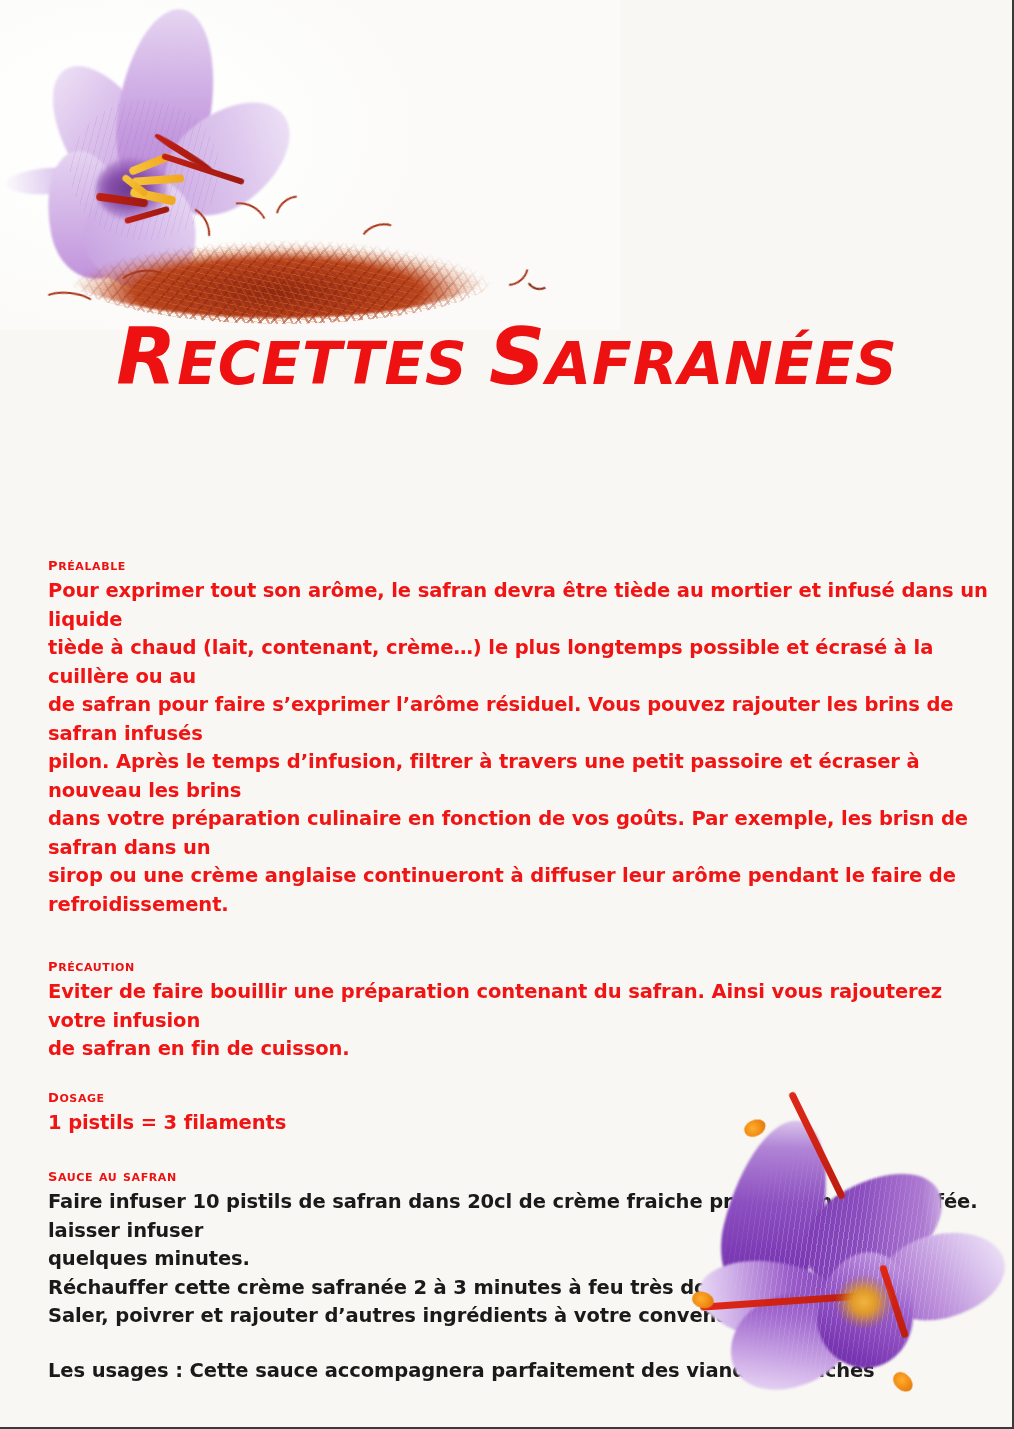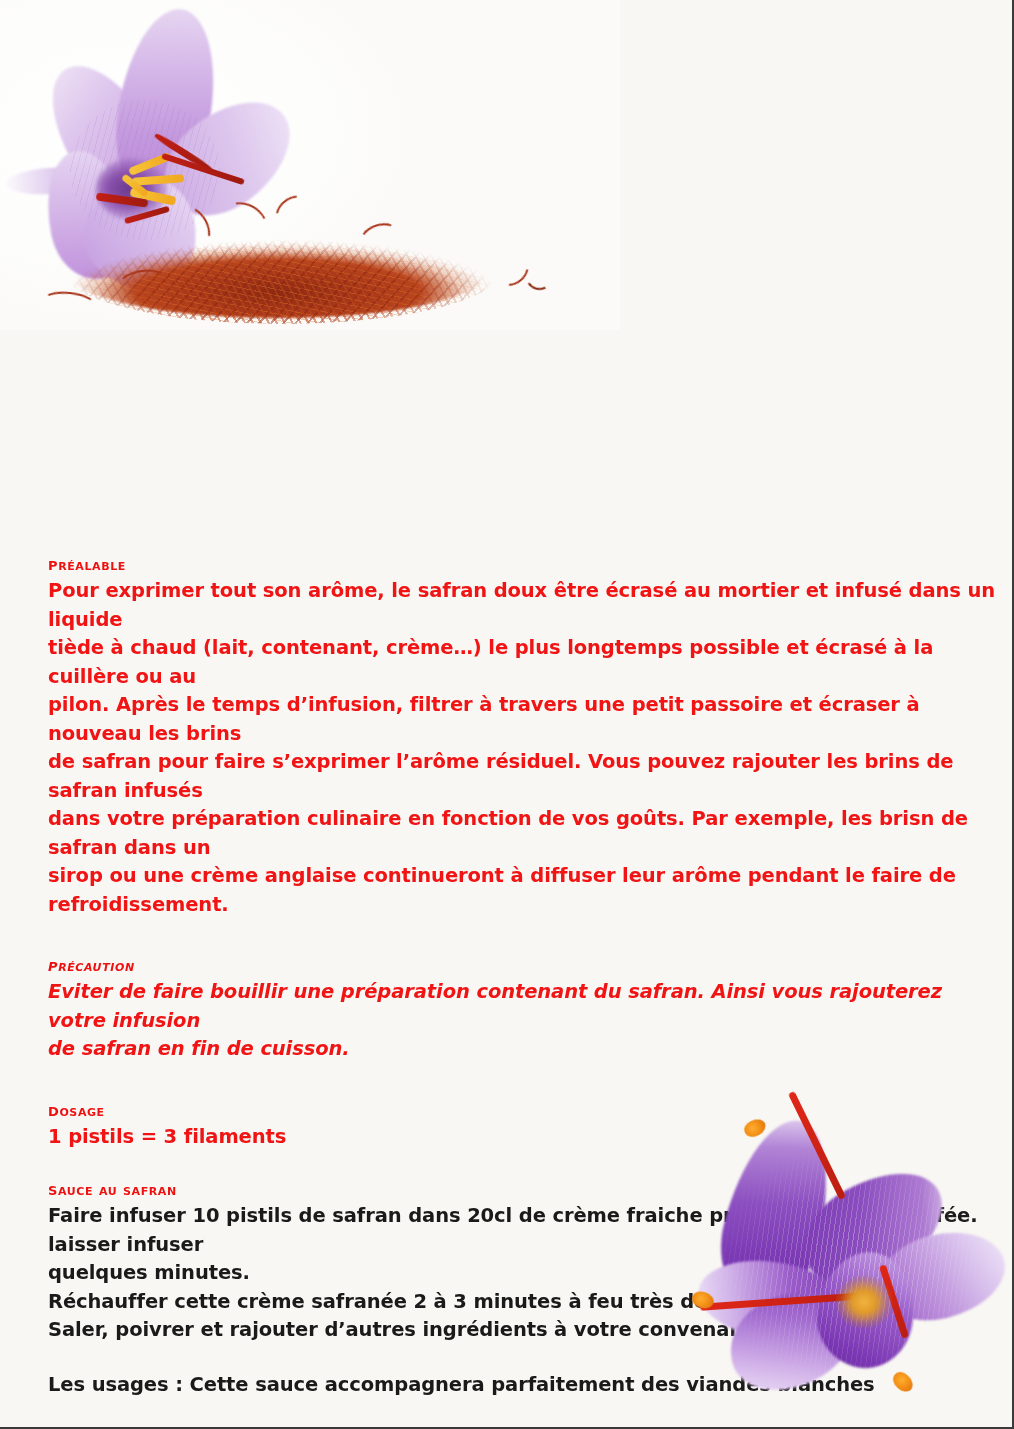--- a/index.html
+++ b/index.html
@@ -221,21 +221,21 @@
     font-weight: 600;
     font-size: 19.5px;
     line-height: 28.5px;
     margin: 0;
     letter-spacing: -0.1px;
   }
   .red  { color: #f01414; }
   .dark { color: #1a1a1a; font-weight: 600; }
 
   .sec-prealable { margin-bottom: 34px; }
-  .sec-precaution { margin-bottom: 34px; font-style: italic; }
+  .sec-precaution { margin-bottom: 20px; }
   .sec-dosage { }
   .sec-sauce { margin-bottom: 0; }
 
   .line { display: block; }
   .usages { margin-top: 26px; }
 
   
   .bottom-photo {
     position: absolute;
     left: 688px;
@@ -356,31 +356,32 @@
       <div class="wisp w3"></div>
       <div class="wisp w4"></div>
       <div class="wisp w5"></div>
       <div class="wisp w6"></div>
       <div class="wisp w7"></div>
       <div class="wisp w8"></div>
     </div>
   </div>
 
   <div class="title-block">
+    <h1 class="title-main"><span class="cap">R</span><span>ecettes </span><span class="cap">S</span><span>afranées</span></h1>
   </div>
 
   <div class="content">
 
     <div class="section sec-prealable">
       <div class="sec-head">Préalable</div>
       <p class="sec-body red">
-        <span class="line">Pour exprimer tout son arôme, le safran doux être écrasé au mortier et infusé dans un liquide</span>
+        <span class="line">Pour exprimer tout son arôme, le safran devra être tiède au mortier et infusé dans un liquide</span>
         <span class="line">tiède à chaud (lait, contenant, crème…) le plus longtemps possible et écrasé à la cuillère ou au</span>
+        <span class="line">de safran pour faire s’exprimer l’arôme résiduel. Vous pouvez rajouter les brins de safran infusés</span>
         <span class="line">pilon. Après le temps d’infusion, filtrer à travers une petit passoire et écraser à nouveau les brins</span>
-        <span class="line">de safran pour faire s’exprimer l’arôme résiduel. Vous pouvez rajouter les brins de safran infusés</span>
         <span class="line">dans votre préparation culinaire en fonction de vos goûts. Par exemple, les brisn de safran dans un</span>
         <span class="line">sirop ou une crème anglaise continueront à diffuser leur arôme pendant le faire de</span>
         <span class="line">refroidissement.</span>
       </p>
     </div>
 
     <div class="section sec-precaution">
       <div class="sec-head">Précaution</div>
       <p class="sec-body red">
         <span class="line">Eviter de faire bouillir une préparation contenant du safran. Ainsi vous rajouterez votre infusion</span>

